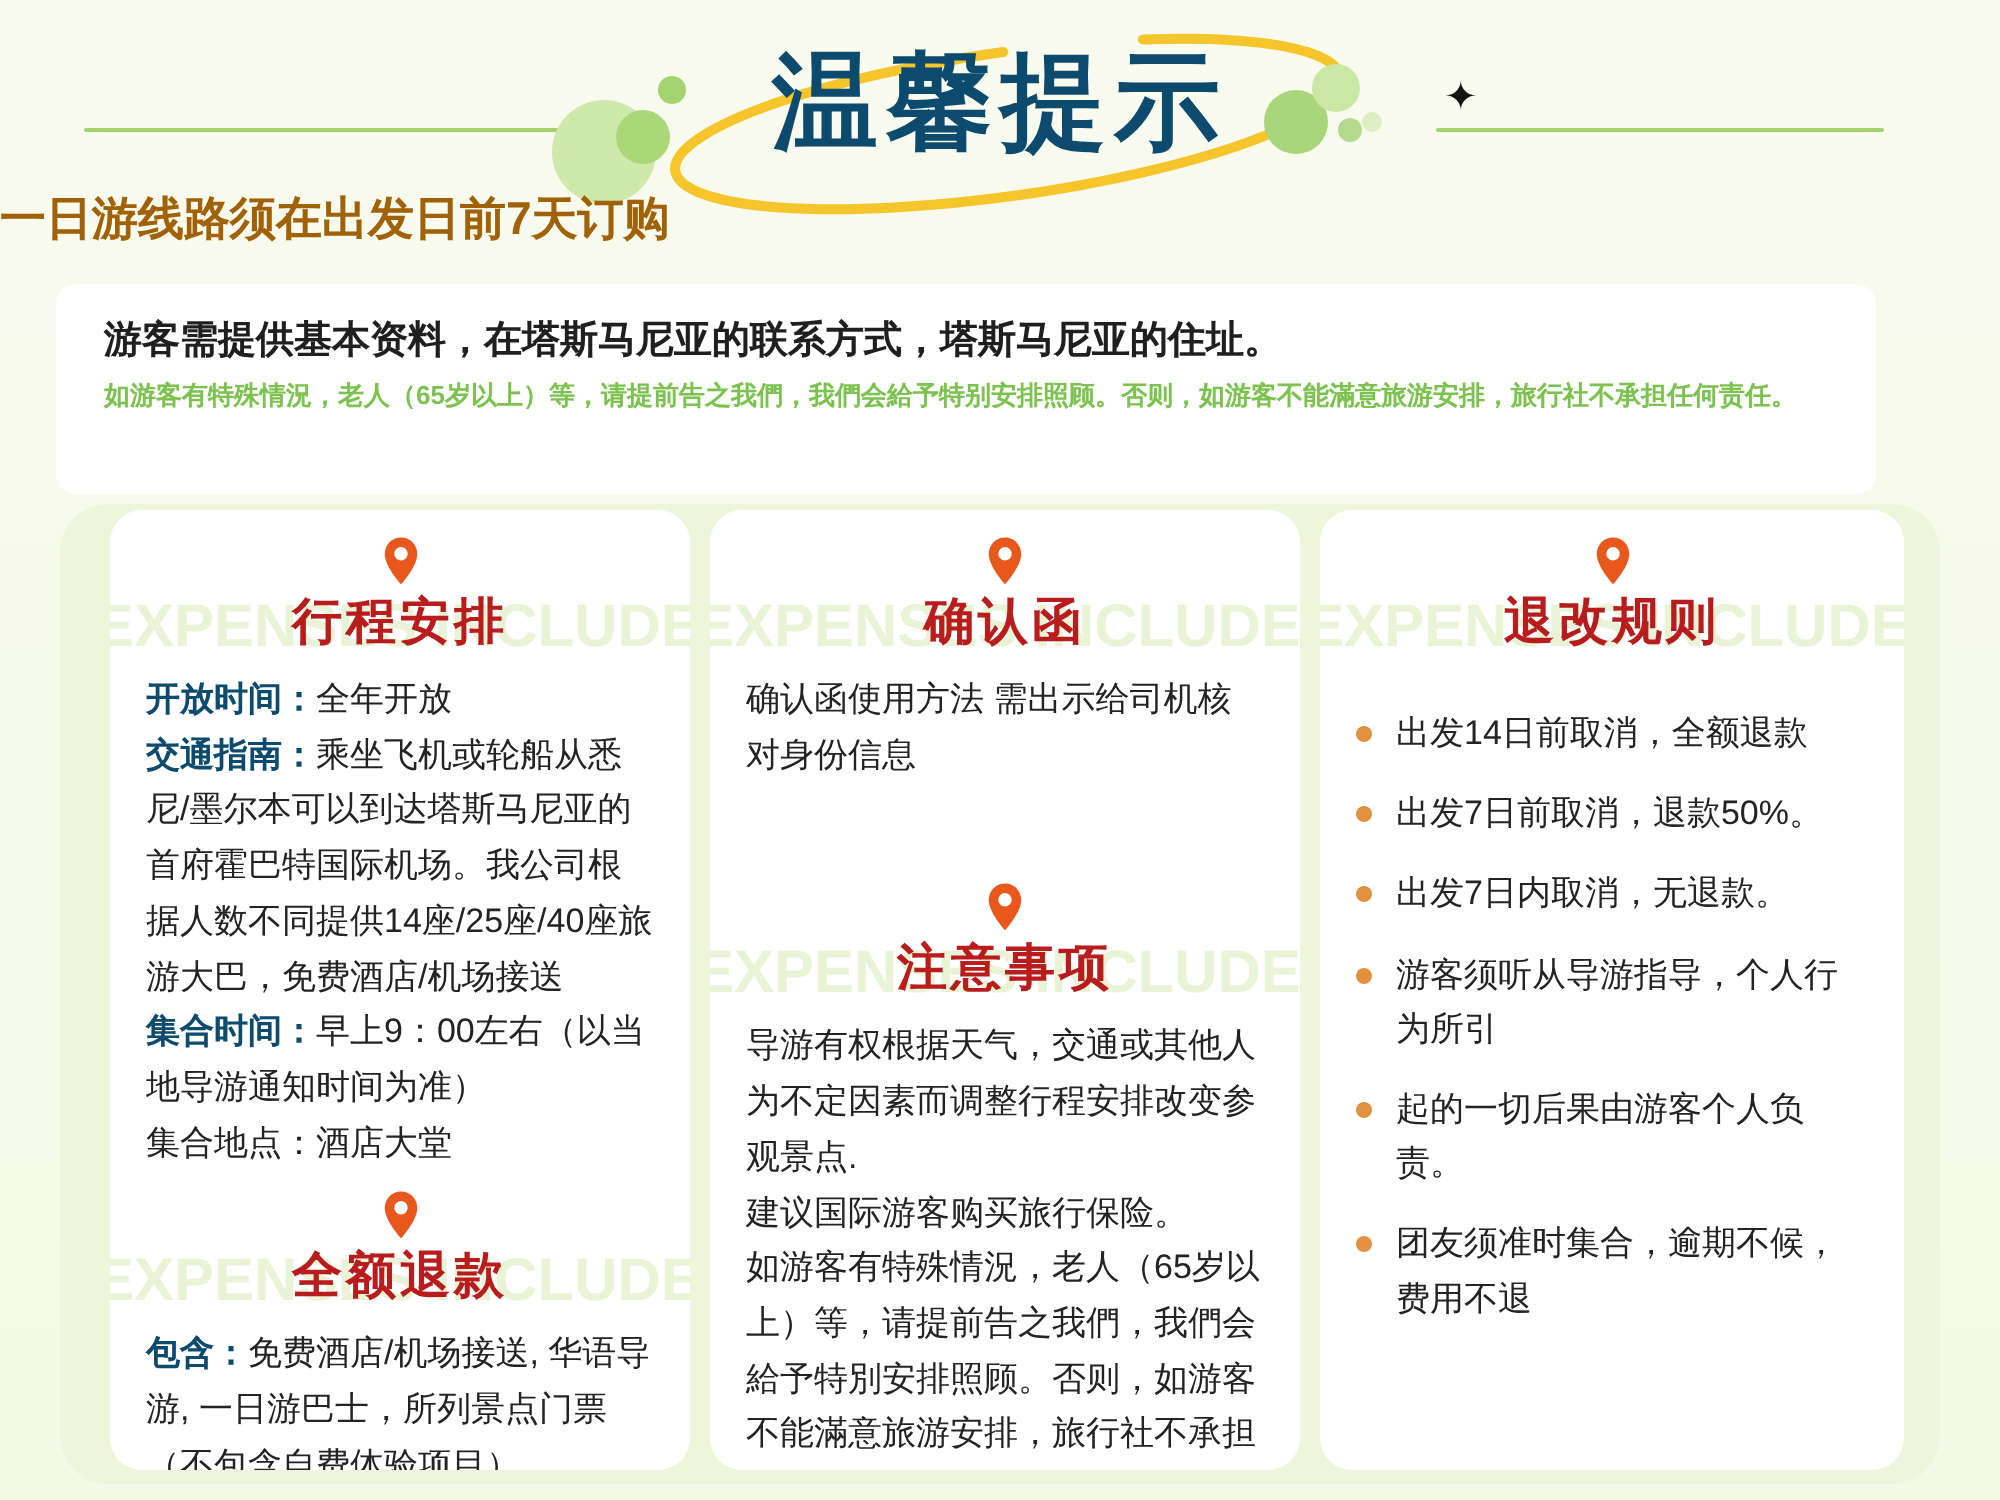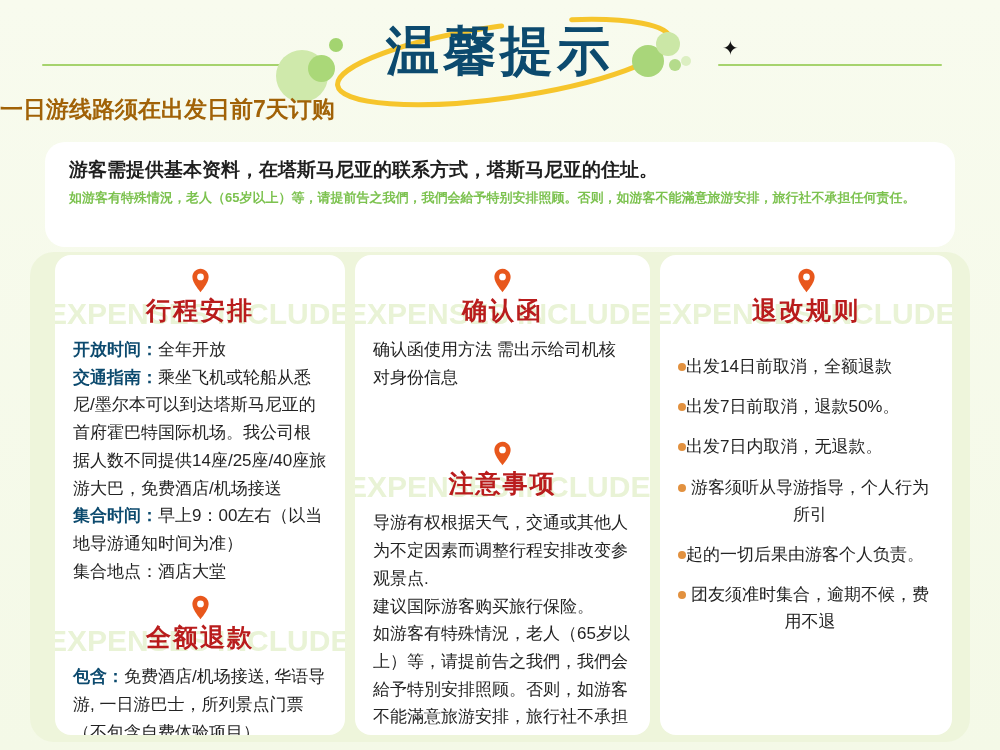--- a/index.html
+++ b/index.html
@@ -23,22 +23,22 @@
   .sparkle { position:absolute; left:722px; top:36px; font-size:20px; color:#141414; z-index:2; }
   .page-title {
     position:absolute; top:16px; left:0; width:100%; margin:0; text-align:center;
     font-size:53px; font-weight:800; color:#0c4a6e; letter-spacing:4px; z-index:3;
   }
   .page-subtitle {
     position:absolute; top:94px; left:0; width:100%; text-align:left;
     font-size:23px; font-weight:700; color:#a16207; z-index:3;
   }
   .intro {
-    position:absolute; left:45px; top:142px; width:910px; height:105px;
-    background:#ffffff; border-radius:20px; padding:15px 24px; box-sizing:border-box; z-index:1;
+    position:absolute; left:28px; top:142px; width:910px; height:105px;
+    background:#ffffff; border-radius:10px; padding:15px 24px; box-sizing:border-box; z-index:1;
   }
   .intro-black { margin:0 0 5px; font-size:19px; font-weight:700; color:#1f1f1f; }
   .intro-green { margin:0; font-size:13px; font-weight:700; color:#7cc24f; line-height:1.5; }
   .backdrop {
     position:absolute; left:30px; top:252px; width:940px; height:490px;
     background:#eef5db; border-radius:24px; z-index:0;
   }
   .cols { position:absolute; left:55px; top:255px; display:flex; gap:10px; z-index:1; }
   .card {
     background:#ffffff; border-radius:16px; height:480px; box-sizing:border-box;
@@ -52,21 +52,21 @@
     font-size:30px; font-weight:800; color:#e9f3d6; white-space:nowrap;
     overflow:hidden; text-align:center;
   }
   .sec-title { position:relative; z-index:1; margin:0; font-size:25px; font-weight:800; color:#b91c1c; letter-spacing:2px; }
   .body-p { position:relative; z-index:1; margin:0; font-size:17px; line-height:1.63; color:#232323; }
   .lbl { font-weight:700; color:#0c4a6e; }
   .mt-fee { margin-top:10px; }
   .mt-notes { margin-top:50px; }
   .pad-top { margin-top:6px; }
   .bullets { margin-top:26px; position:relative; z-index:1; }
-  .bullet { display:flex; gap:0; margin-bottom:13px;text-align:center; }
+  .bullet { display:flex; gap:12px; margin-bottom:13px; }
   .b-dot { flex:none; width:8px; height:8px; border-radius:50%; background:#e2913f; margin-top:10px; }
   .b-text { font-size:17px; line-height:1.6; color:#232323; }
 </style>
 </head>
 <body>
 
 <div class="hline hline-left"></div>
 <div class="hline hline-right"></div>
 
 <svg class="swoosh" width="352" height="104" viewBox="0 0 352 104">

